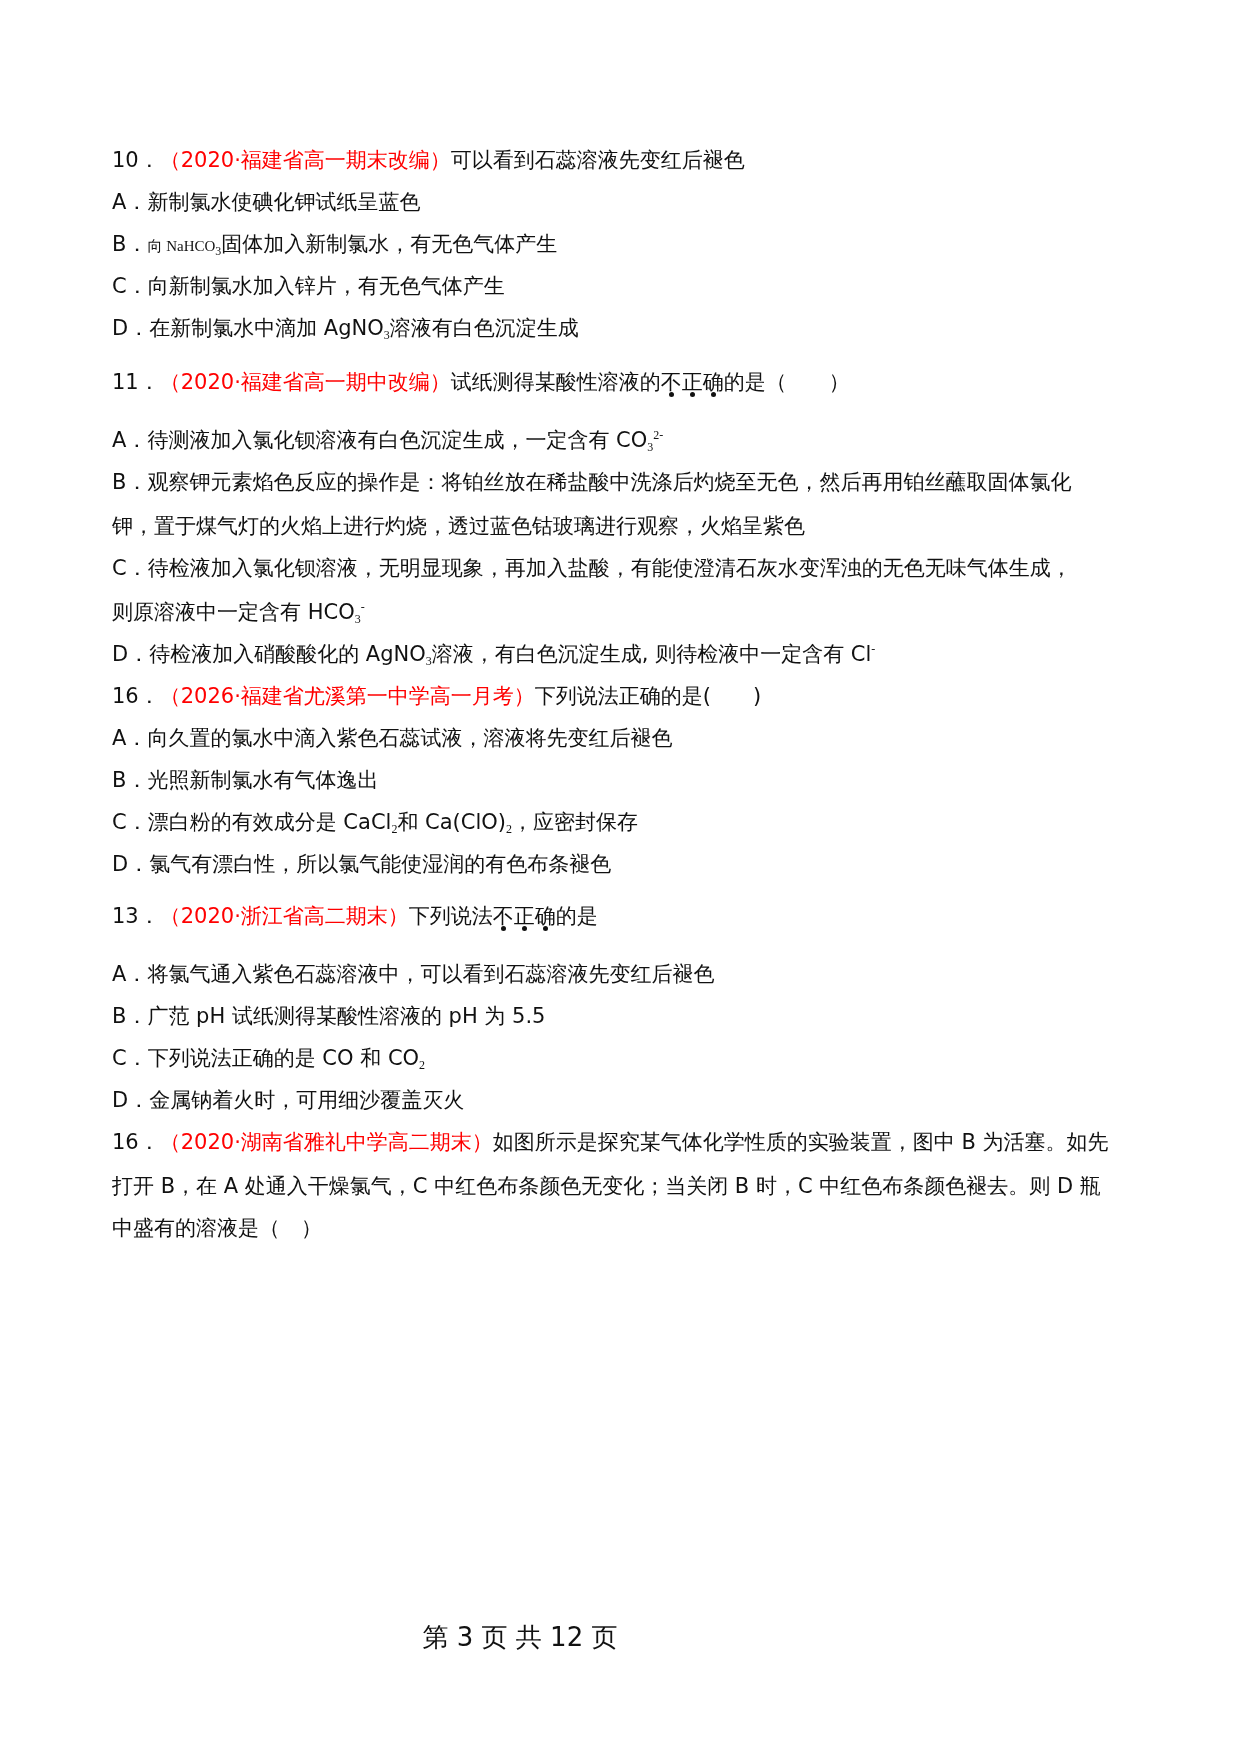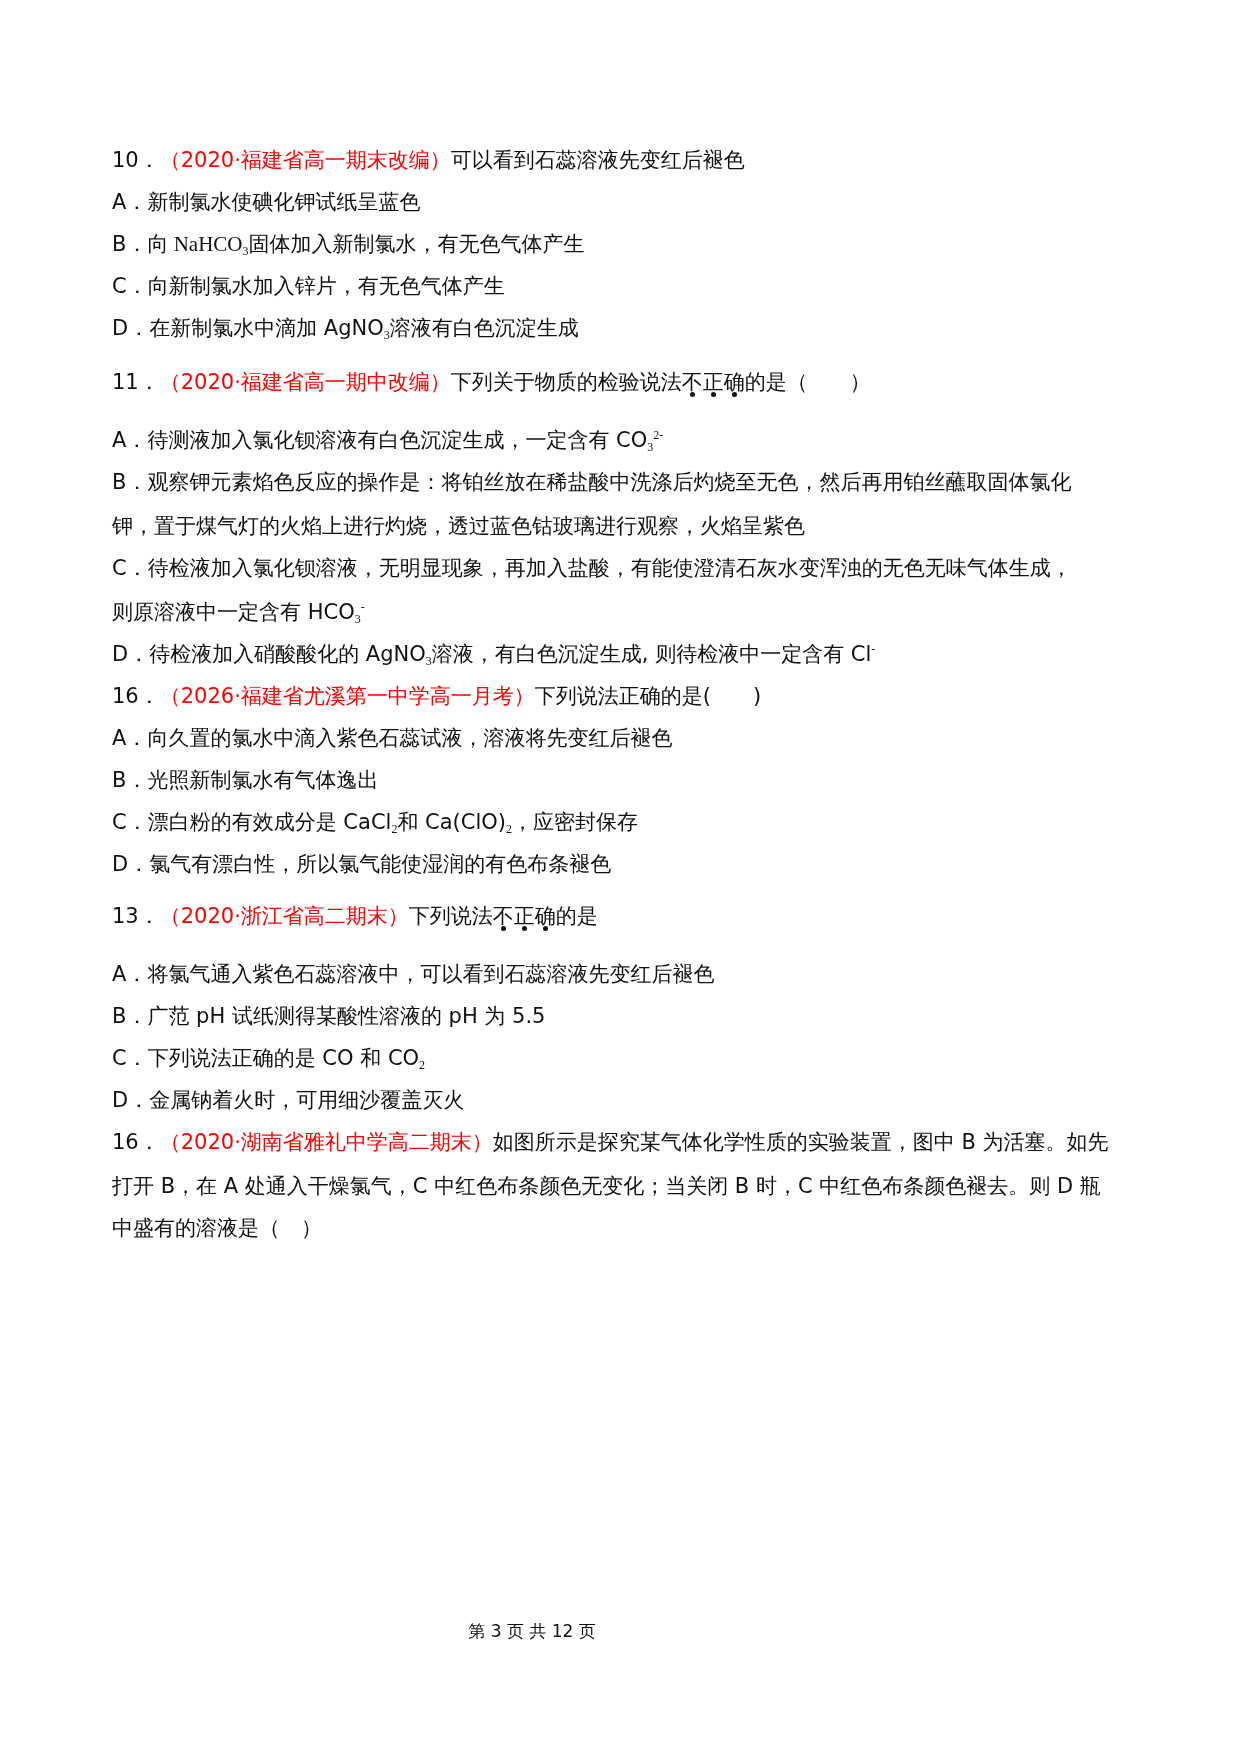--- a/index.html
+++ b/index.html
@@ -1,27 +1,27 @@
 <!DOCTYPE html>
 <html><head>
 <meta charset="utf-8">
 <style>
   html, body { margin: 0; padding: 0; background: #ffffff; }
   body { width: 1240px; height: 1754px; position: relative; overflow: hidden;
          font-family: "DejaVu Sans", "Liberation Sans", sans-serif; color: #111; }
   .line { position: absolute; left: 112px; font-size: 21px; line-height: 28px; white-space: nowrap; }
-  .lat { font-family: "Liberation Serif", "DejaVu Serif", serif; font-size: 21px; }
+  .lat { font-family: "Liberation Serif", "DejaVu Serif", serif; font-size: 15px; }
   .src { color: #ff0000; }
   sub, sup { font-family: "Liberation Serif", serif; font-size: 12px; line-height: 0; }
   sub { vertical-align: -4px; }
   sup { vertical-align: 8px; }
   .emph { position: relative; display: inline-block; }
   .emph .dots { position: absolute; left: 0; right: 0; top: 24px; display: flex; justify-content: space-around; font-size: 14px; line-height: 14px; }
   .emph .dots span { display: inline-block; width: 5px; height: 5px; border-radius: 50%; background: #111; }
-  .footer { position: absolute; top: 1620px; left: 12px; width: 1040px; text-align: center; font-size: 17px; }
+  .footer { position: absolute; top: 1620px; left: 0; width: 1040px; text-align: center; font-size: 26px; }
 </style>
 </head>
 <body>
 
 <div class="line" style="top:146px">
   <span>10．</span><span class="src">（2020·福建省高一期末改编）</span><span>可以看到石蕊溶液先变红后褪色</span>
 </div>
 <div class="line" style="top:188px">
   <span>A．</span><span>新制氯水使碘化钾试纸呈蓝色</span>
 </div>
@@ -29,21 +29,21 @@
   <span>B．</span><span class="lat">向 NaHCO</span><sub>3</sub><span>固体加入新制氯水，有无色气体产生</span>
 </div>
 <div class="line" style="top:272px">
   <span>C．</span><span>向新制氯水加入锌片，有无色气体产生</span>
 </div>
 <div class="line" style="top:314px">
   <span>D．</span><span>在新制氯水中滴加 AgNO</span><sub>3</sub><span>溶液有白色沉淀生成</span>
 </div>
 
 <div class="line" style="top:368px">
-  <span>11．</span><span class="src">（2020·福建省高一期中改编）</span><span>下列关于物质的检验说法</span><span class="emph"><span>不正确</span><span class="dots">
+  <span>11．</span><span class="src">（2020·福建省高一期中改编）</span><span>试纸测得某酸性溶液的</span><span class="emph"><span>不正确</span><span class="dots">
         <span></span>
         <span></span>
         <span></span>
       </span></span><span>的是（　　）</span>
 </div>
 <div class="line" style="top:426px">
   <span>A．</span><span>待测液加入氯化钡溶液有白色沉淀生成，一定含有 CO</span><sub>3</sub><sup>2-</sup>
 </div>
 <div class="line" style="top:468px">
   <span>B．</span><span>观察钾元素焰色反应的操作是：将铂丝放在稀盐酸中洗涤后灼烧至无色，然后再用铂丝蘸取固体氯化</span>

